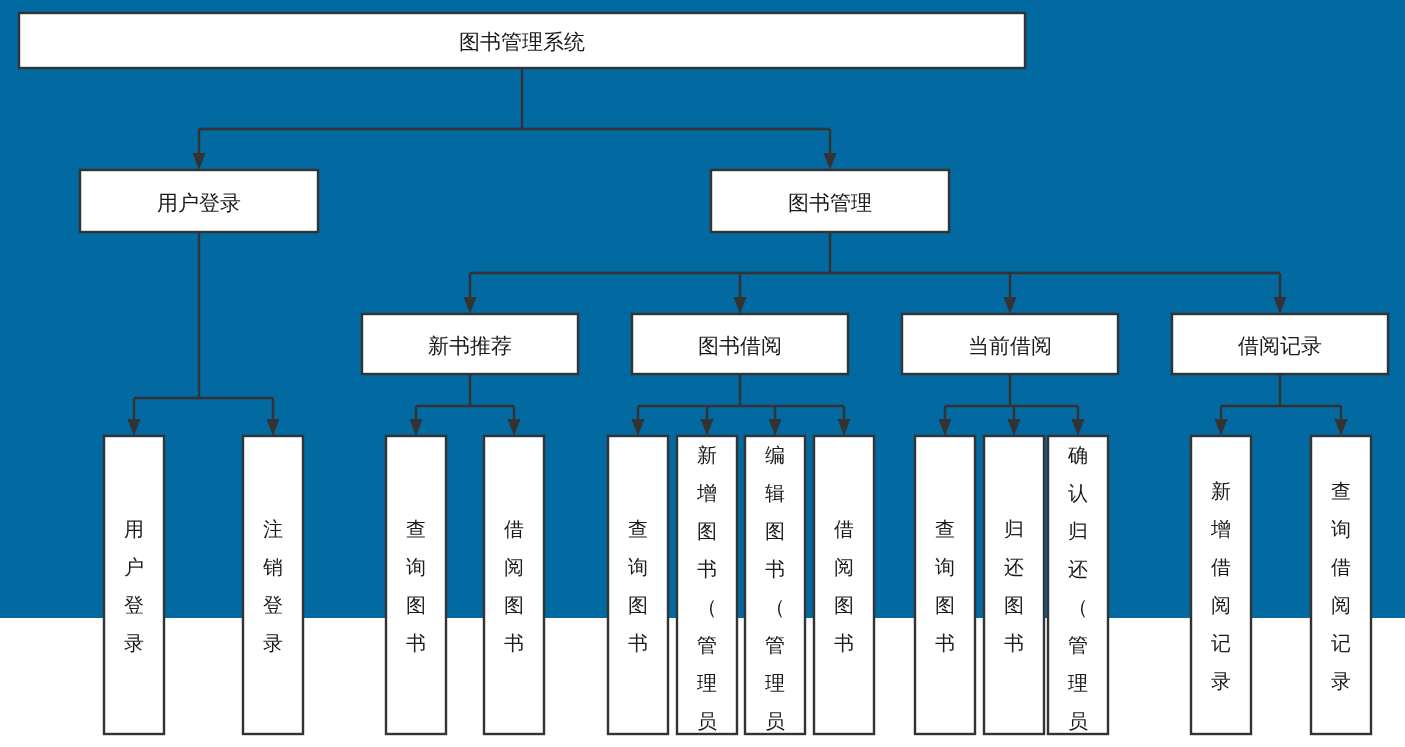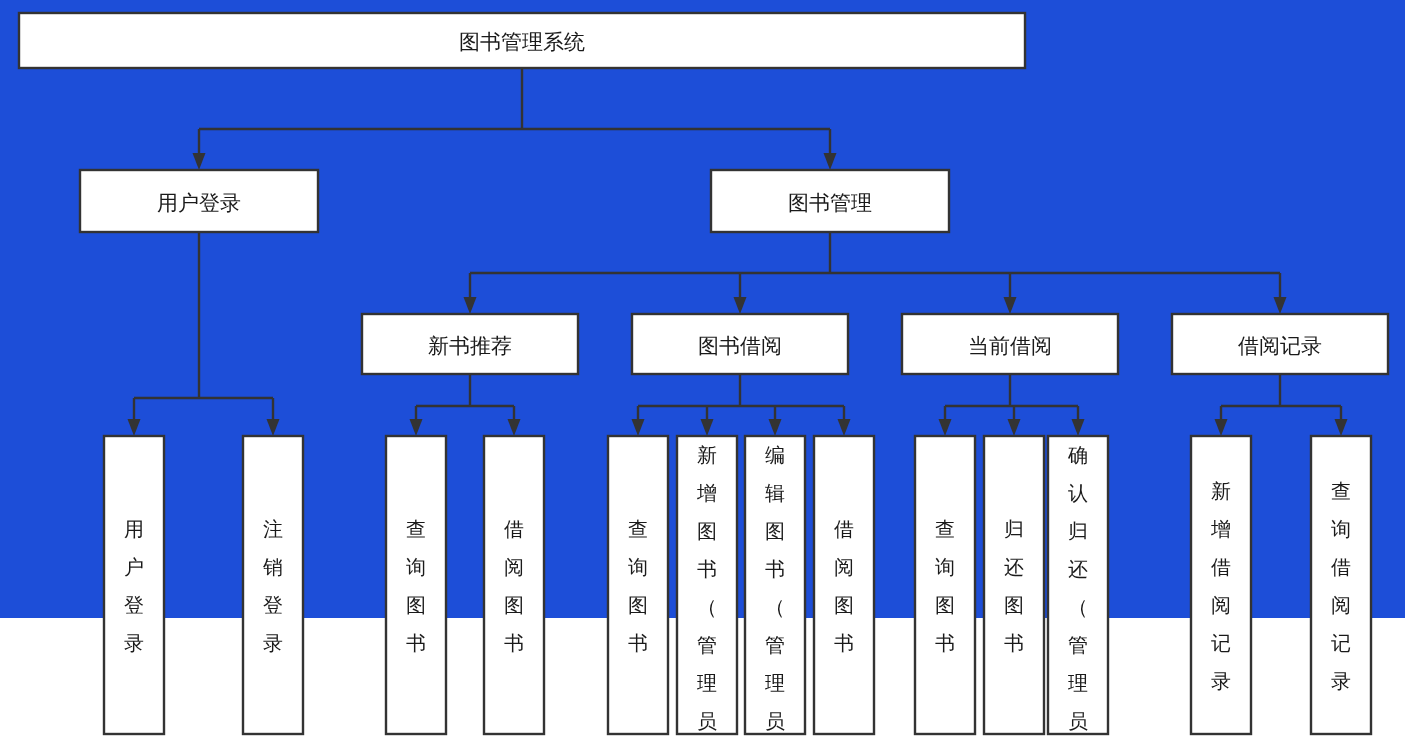--- a/index.html
+++ b/index.html
@@ -11,21 +11,21 @@
   body {
     width: 1405px;
     height: 747px;
     font-family: "Liberation Sans", "DejaVu Sans", sans-serif;
     overflow: hidden;
   }
   #diagram-root {
     position: relative;
     width: 1405px;
     height: 618px;
-    background: #1d4ed8;
+    background: #0369a1;
   }
   svg#flow-svg {
     position: absolute;
     top: 0;
     left: 0;
     width: 1405px;
     height: 747px;
     display: block;
   }
   .node-rect {

